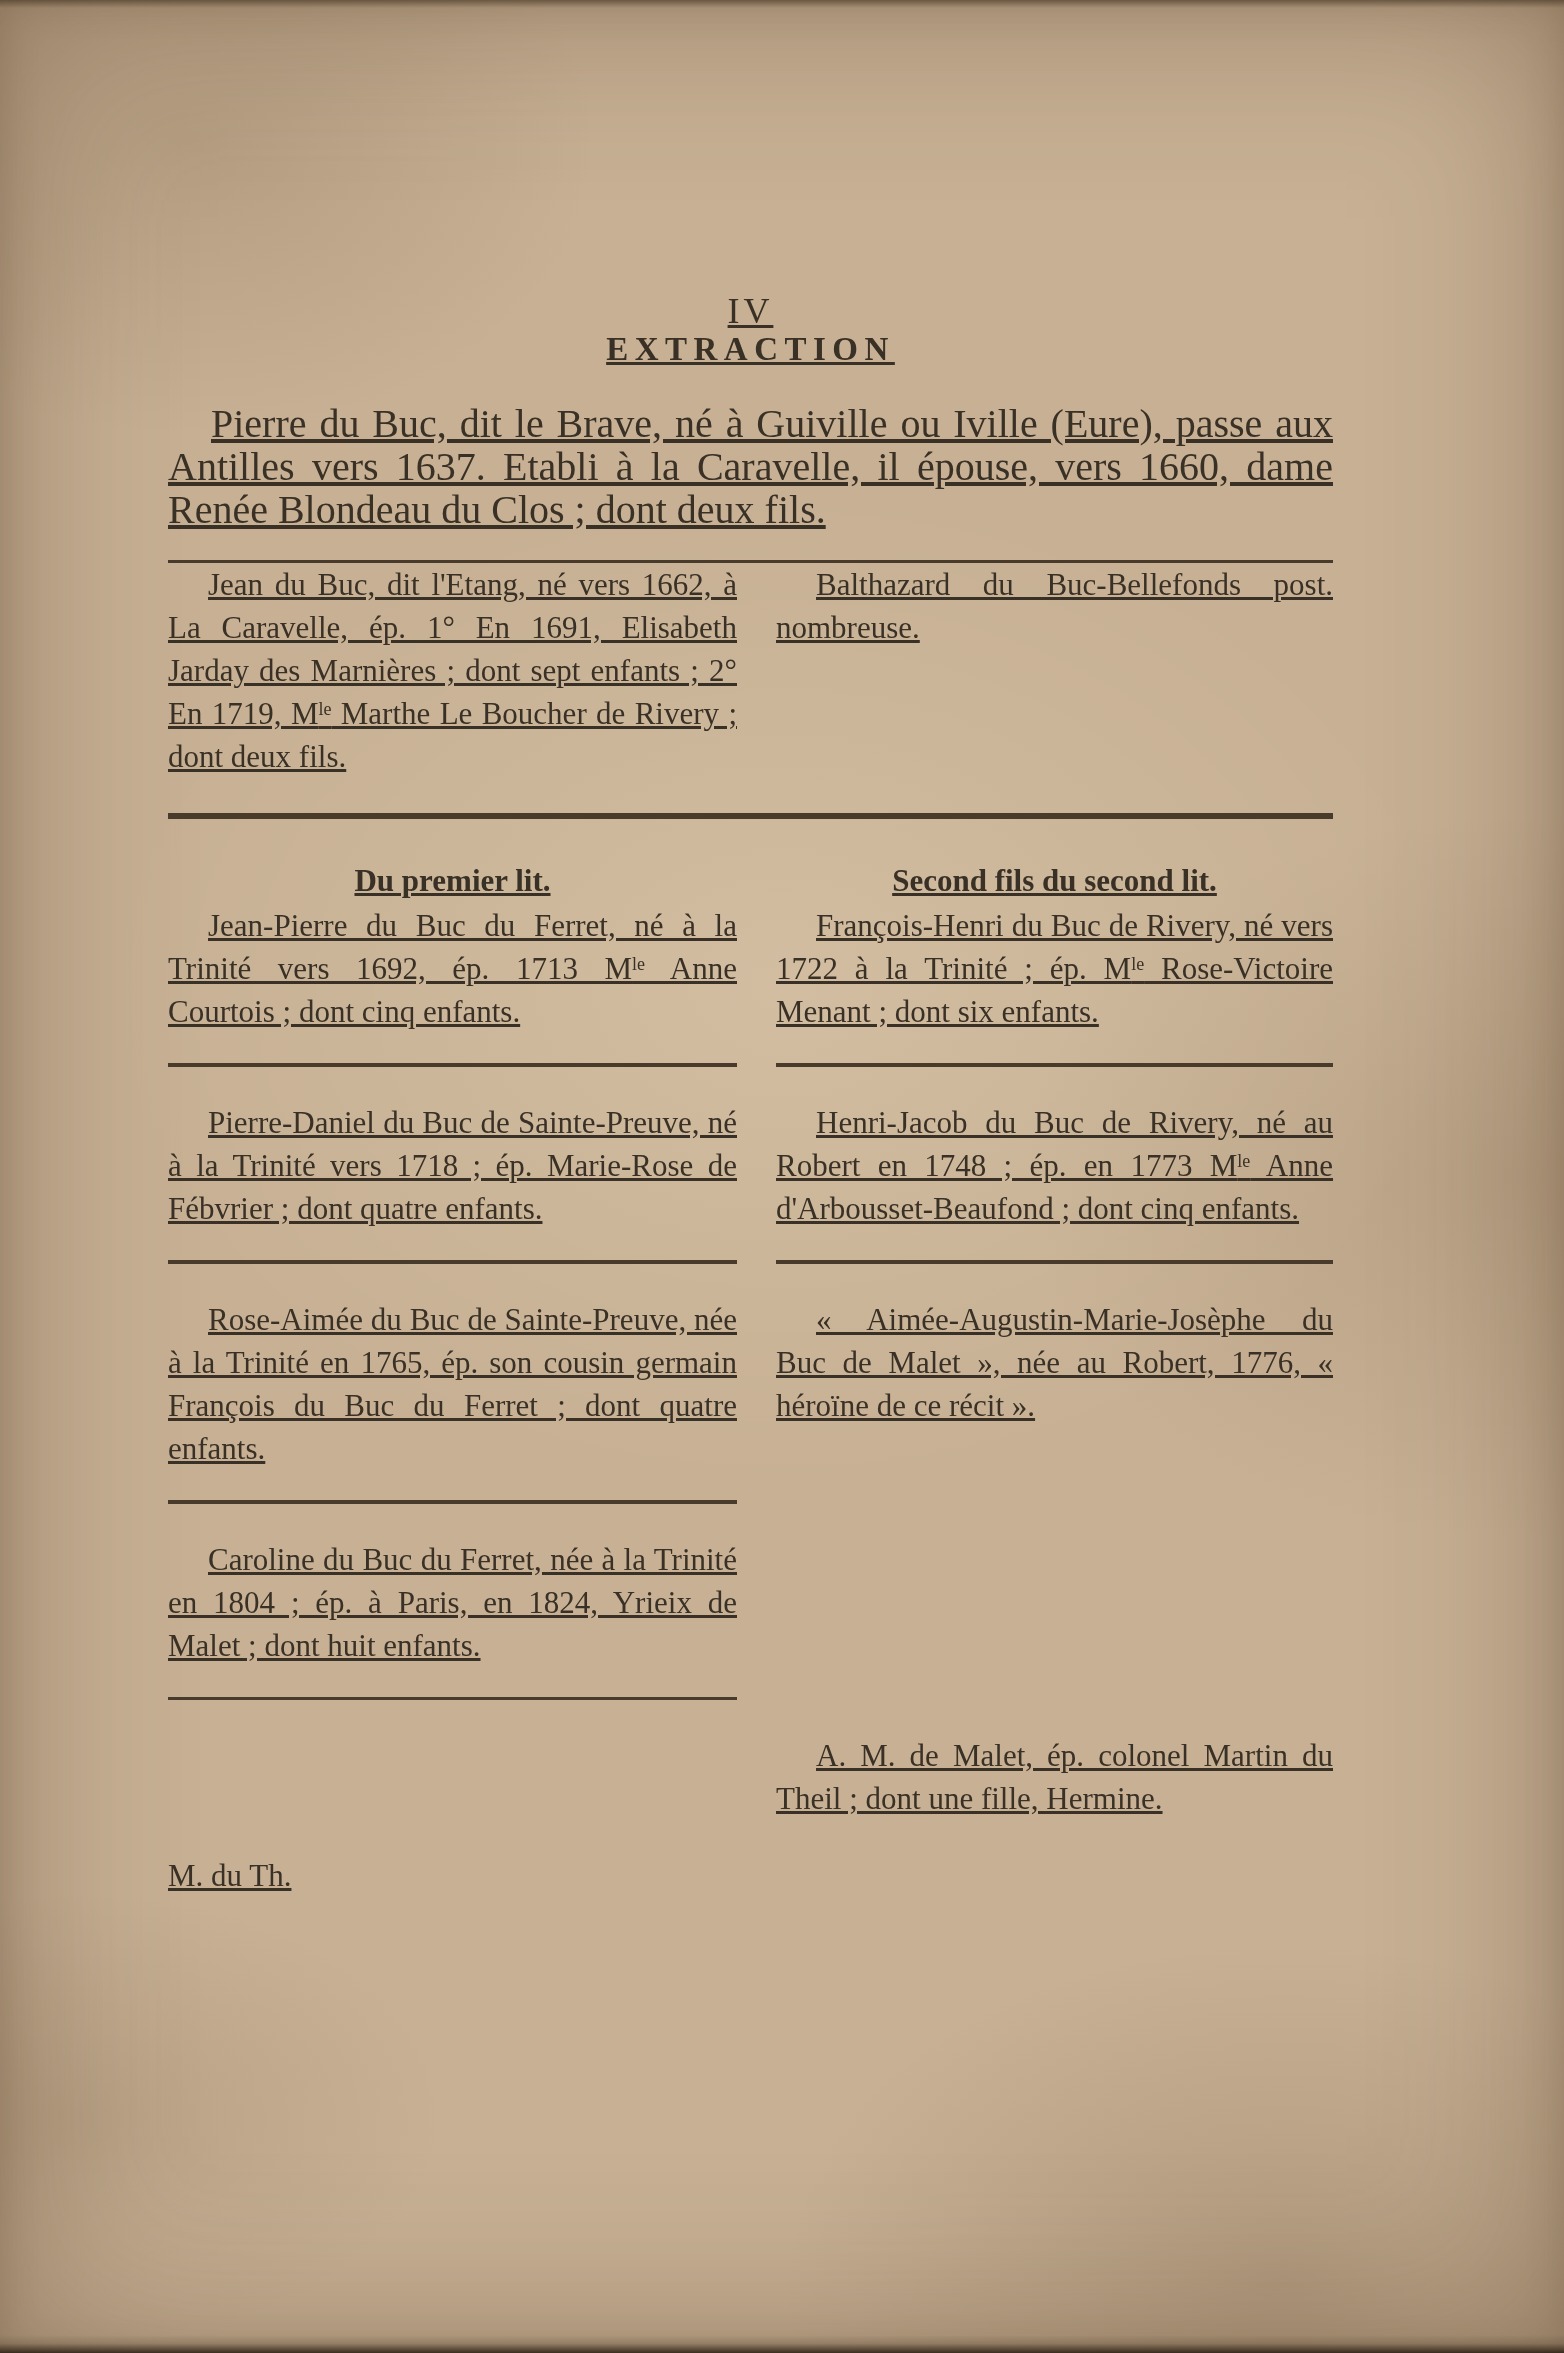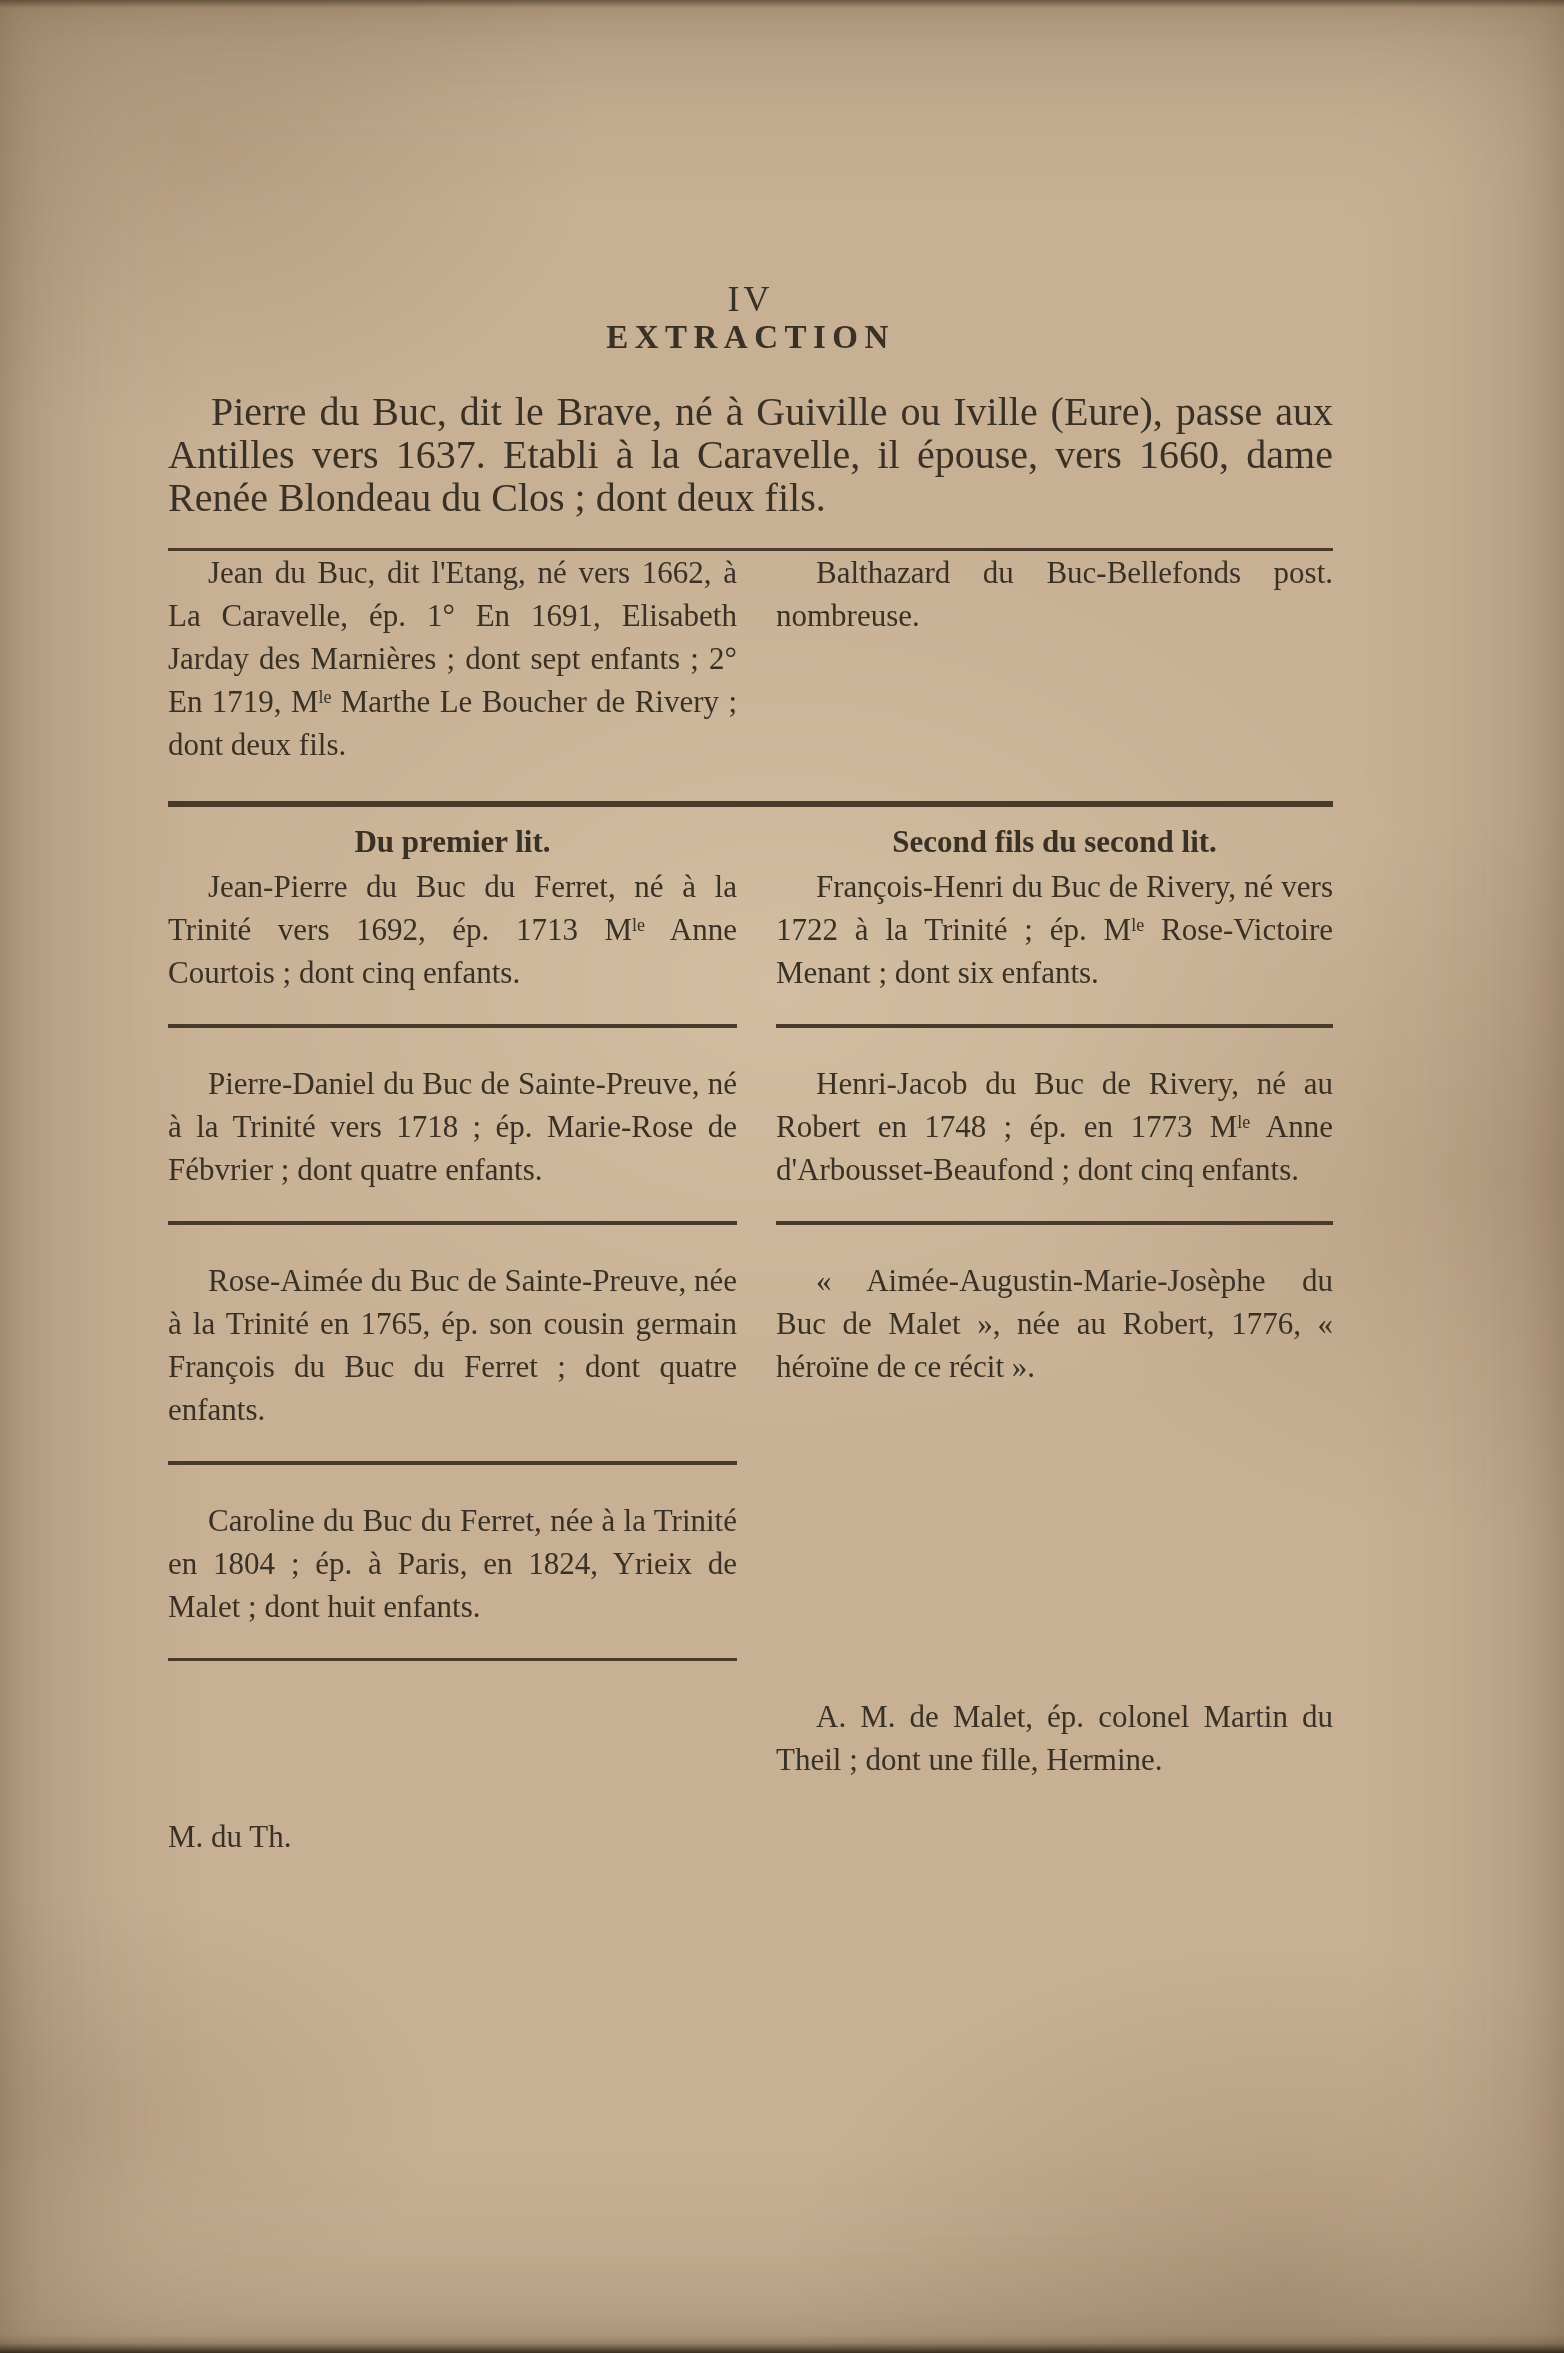--- a/index.html
+++ b/index.html
@@ -22,21 +22,21 @@
     hyphens: auto;
   }
   .edge-top {
     position: absolute; top: 0; left: 0; right: 0; height: 7.8px;
     background: linear-gradient(to bottom, rgba(62,45,28,0.55), rgba(62,45,28,0));
   }
   .edge-bottom {
     position: absolute; bottom: 0; left: 0; right: 0; height: 19.5px;
     background: linear-gradient(to bottom, rgba(56,40,24,0) 0%, rgba(56,40,24,0.18) 45%, rgba(35,24,13,0.88) 100%);
   }
-  .content { position: absolute; left: 168px; top: 0; width: 1165px; }
+  .content { position: absolute; left: 168px; top: 12px; width: 1165px; text-decoration: underline; }
   .page-number {
     margin-top: 280px; text-align: center;
     font-size: 36px; letter-spacing: 3.9px; line-height: 39px;
   }
   .title {
     text-align: center;
     font-size: 33px; font-weight: 700; letter-spacing: 6.5px; line-height: 36px;
   }
   .intro {
     margin: 35px 0 0 0;
@@ -52,21 +52,21 @@
   .double-rule {
     margin-top: 35px; height: 5.9px;
     border-top: 3.3px solid #483b2b;
     border-bottom: 3.3px solid #483b2b;
   }
   .gen1 {
     display: grid; grid-template-columns: 569px 1fr; column-gap: 39px;
   }
   .sections {
     display: grid; grid-template-columns: 569px 1fr; column-gap: 39px; row-gap: 34px;
-    margin-top: 15px;
+    margin-top: 42px;
   }
   .col-heading {
     margin: 0 0 2.6px 0;
     font-size: 31px; line-height: 40px; font-weight: 700; text-align: center;
   }
   .col-rule { height: 3.9px; background: #483b2b; margin-top: 30px; }
   sup { font-size: 58%; line-height: 0; vertical-align: baseline; position: relative; top: -0.5em; }
   .signature-cell { display: flex; align-items: flex-end; justify-content: flex-start; }
   .signature { font-size: 31px; line-height: 43px; padding-right: 78px; }
 </style>

